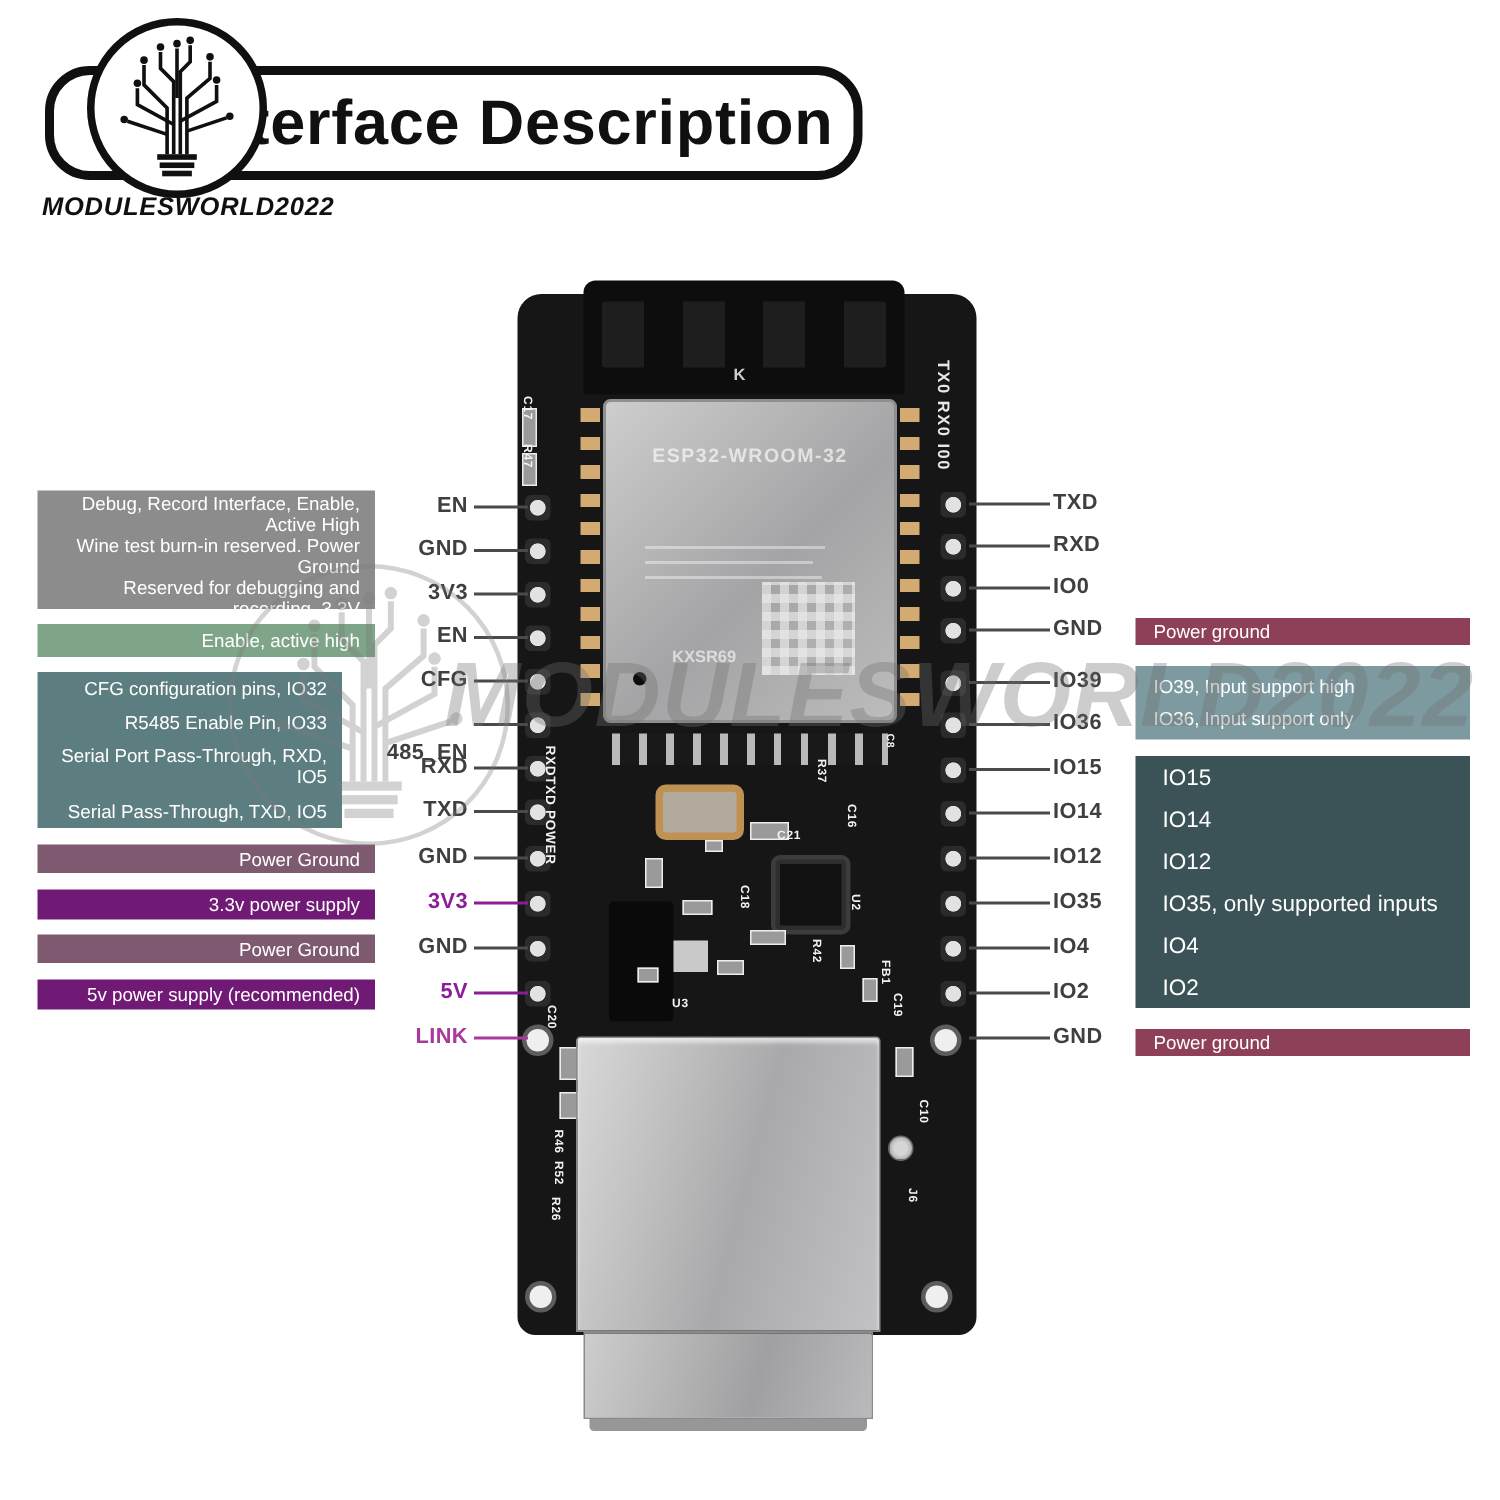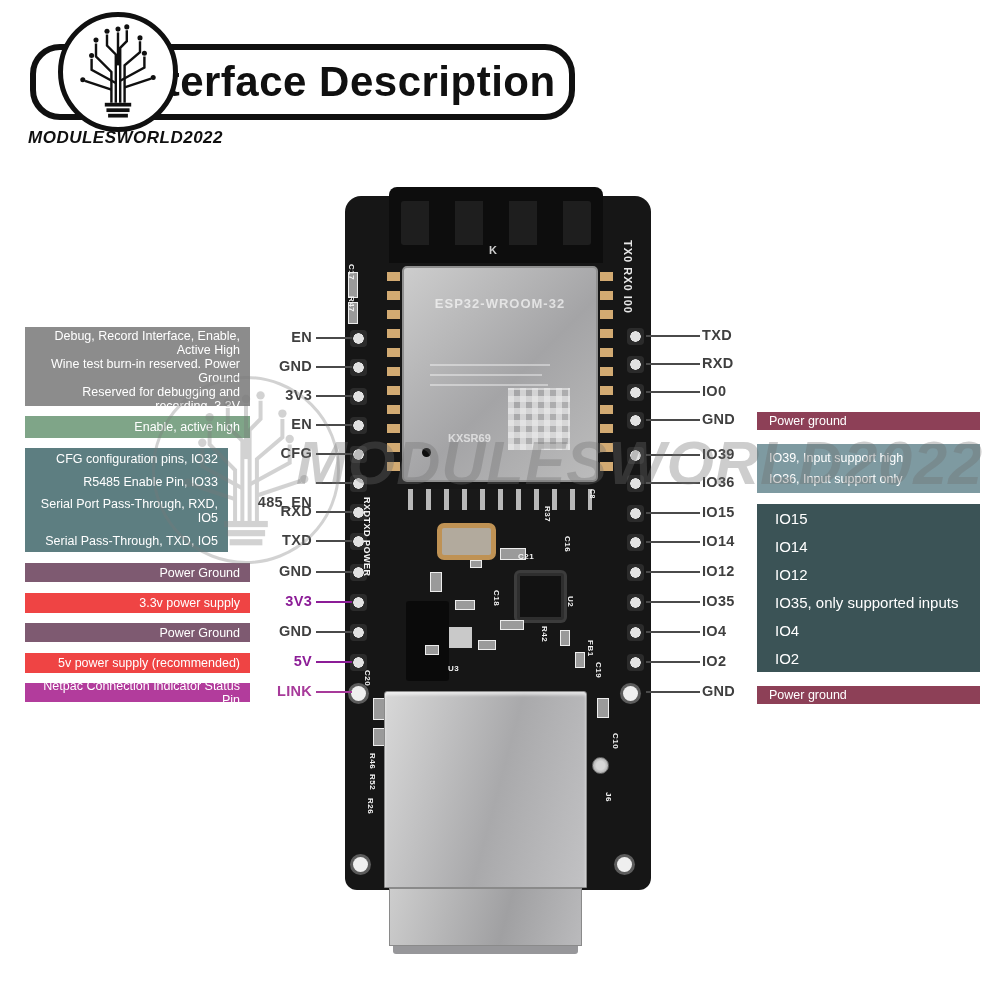--- a/index.html
+++ b/index.html
@@ -91,21 +91,21 @@
   
   .panel{position:absolute;box-sizing:border-box;color:#fff;font-weight:normal;z-index:5;}
   .pl{left:25px;width:225px;text-align:right;padding-right:10px;}
   .pr{left:757px;width:223px;text-align:left;padding-left:12px;}
   .bar{display:flex;align-items:center;font-size:12.5px;}
   .bar.pl{justify-content:flex-end;}
   .gray-bg{background:#8c8c8c;}
   .green-bg{background:#7fa588;}
   .teal-bg{background:#5d7e81;}
   .mauve-bg{background:#7e5a71;}
-  .purple-bg{background:#ef4444;}
+  .purple-bg{background:#701a75;}
   .magenta-bg{background:#b23c9c;}
   .maroon-bg{background:#8d4057;}
   .tealL-bg{background:#7e9aa1;}
   .tealD-bg{background:#3b5356;}
   .lines-box{display:flex;flex-direction:column;justify-content:space-around;}
 </style>
 </head>
 <body>
 
 <svg width="0" height="0" style="position:absolute">
@@ -315,21 +315,20 @@
   <div class="panel teal-bg lines-box" style="left:25px;width:203px;text-align:right;padding-right:10px;top:448px;height:104px;font-size:12.5px;">
     <div>CFG configuration pins, IO32</div>
     <div>R5485 Enable Pin, IO33</div>
     <div>Serial Port Pass-Through, RXD, IO5</div>
     <div>Serial Pass-Through, TXD, IO5</div>
   </div>
   <div class="panel pl mauve-bg bar" style="top:563px;height:19px;">Power Ground</div>
   <div class="panel pl purple-bg bar" style="top:593px;height:20px;">3.3v power supply</div>
   <div class="panel pl mauve-bg bar" style="top:623px;height:19px;">Power Ground</div>
   <div class="panel pl purple-bg bar" style="top:653px;height:20px;">5v power supply (recommended)</div>
-  <div class="panel pl magenta-bg bar" style="top:683px;height:19px;">Netpac Connection Indicator Status Pin</div>
 
   <div class="panel pr maroon-bg bar" style="top:412px;height:18px;">Power ground</div>
   <div class="panel pr tealL-bg lines-box" style="top:444px;height:49px;font-size:12.5px;padding-top:4px;padding-bottom:4px;">
     <div>IO39, Input support high</div>
     <div>IO36, Input support only</div>
   </div>
   <div class="panel pr tealD-bg lines-box" style="top:504px;height:168px;font-size:15px;padding-left:18px;">
     <div>IO15</div>
     <div>IO14</div>
     <div>IO12</div>

